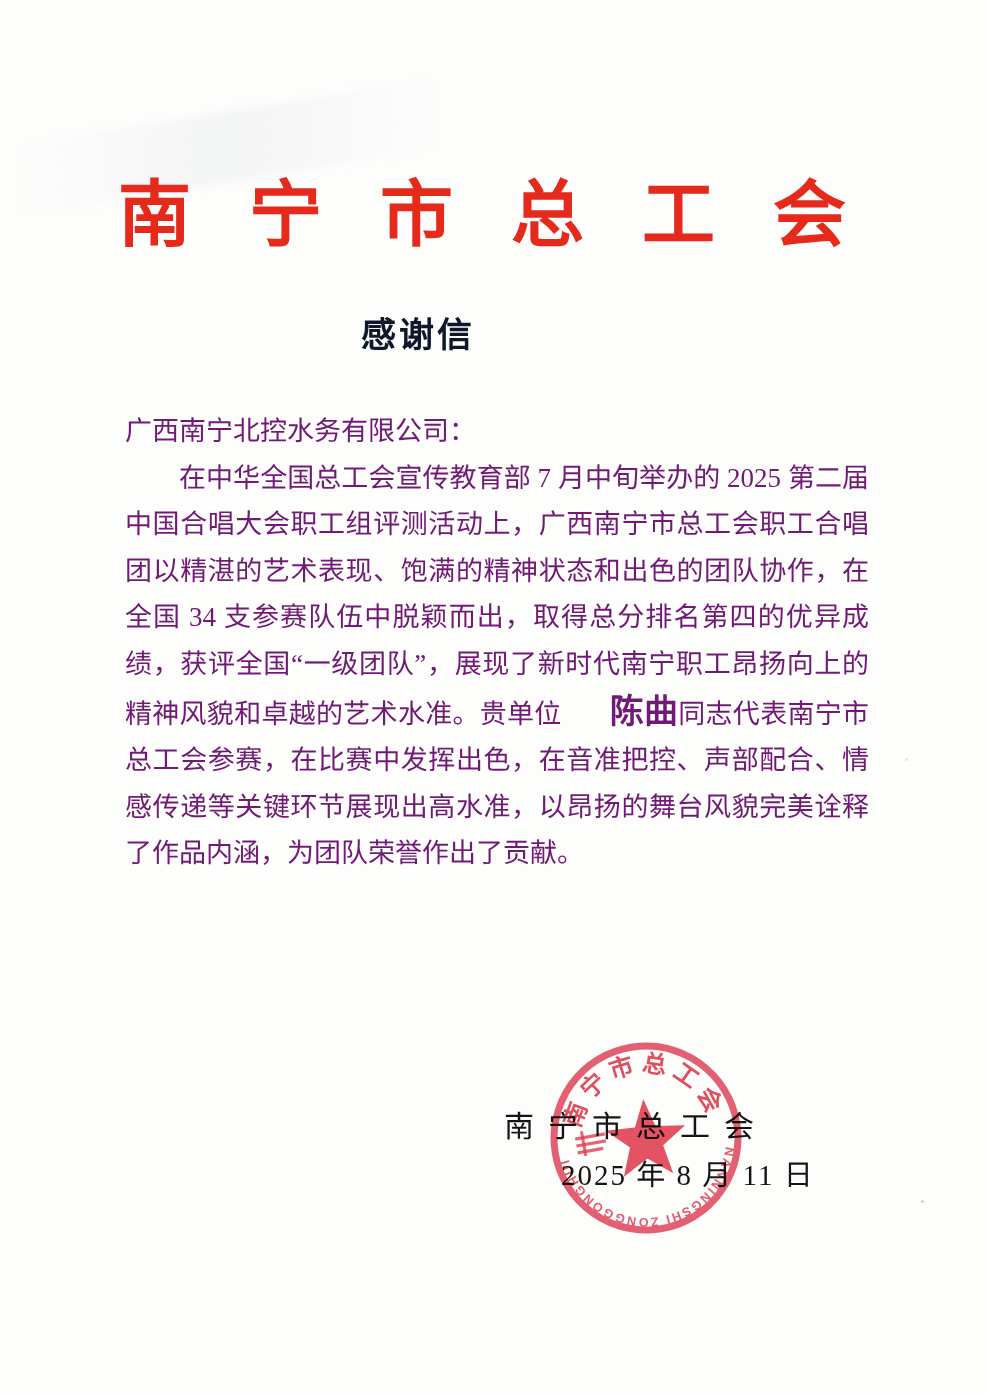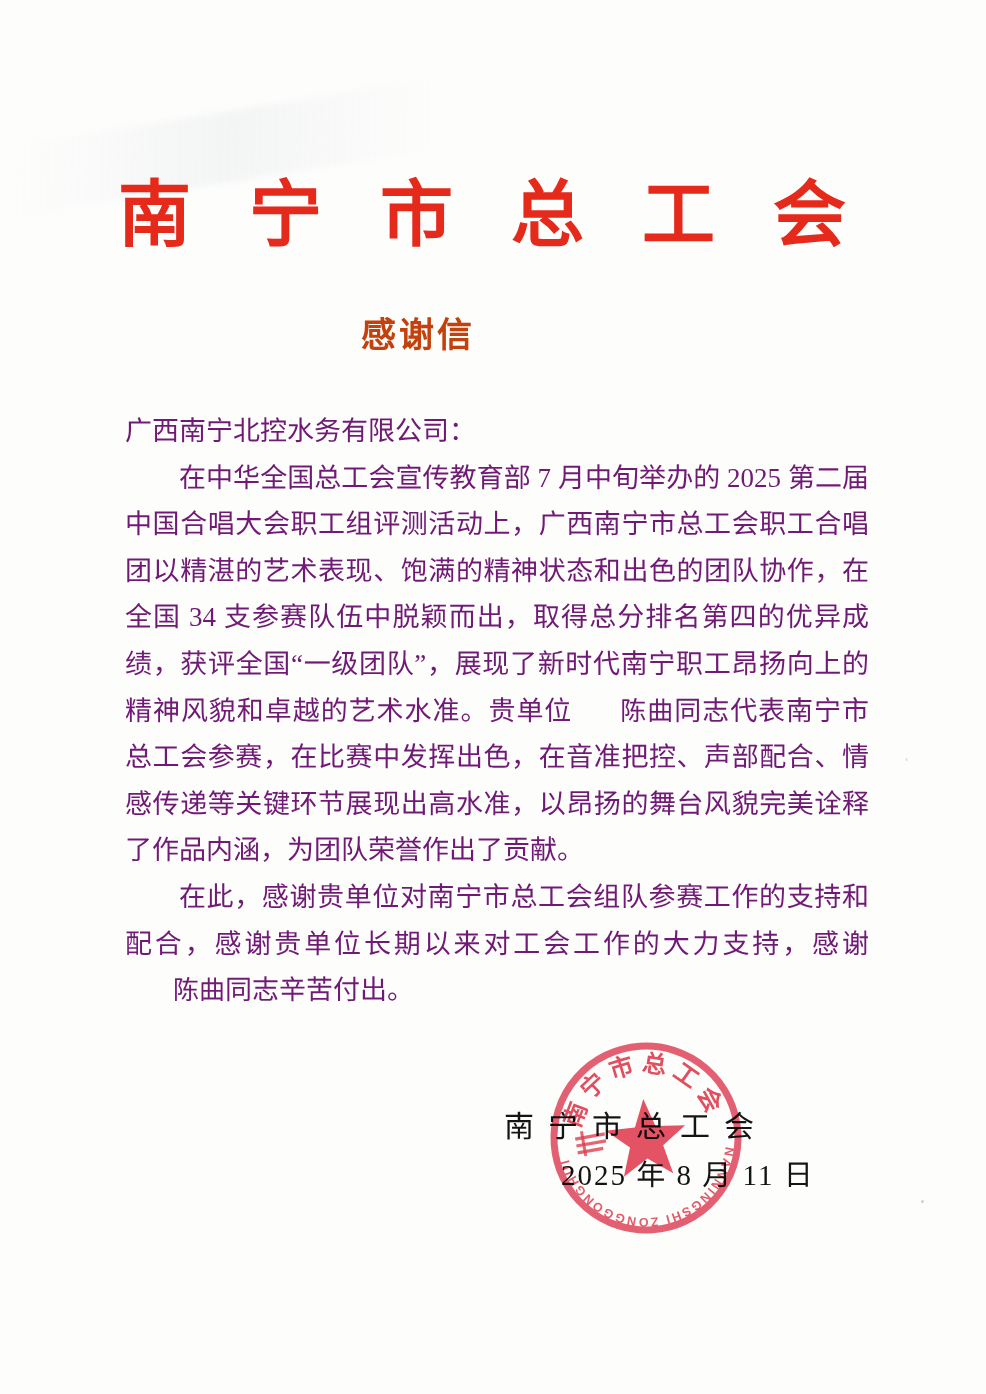--- a/index.html
+++ b/index.html
@@ -45,39 +45,39 @@
   }
 
   .letter-title {
     position: absolute;
     left: 0; top: 306px;
     width: 836px;
     text-align: center;
     font-size: 35px;
     font-weight: 600;
     letter-spacing: 3px;
-    color: #c2410c;
+    color: #0f172a;
   }
 
   .letter-body {
     position: absolute;
     left: 125px; top: 408px;
     width: 744px;
     font-size: 27px;
     line-height: 46.6px;
     color: #701a75;
     text-align: justify;
     text-justify: inter-ideograph;
   }
   .letter-body p { margin: 0; }
   .letter-body p.indent { text-indent: 2em; }
   .letter-body .bold-name {
-    font-weight: 400;
+    font-weight: 700;
     font-family: "Liberation Sans", "DejaVu Sans", sans-serif;
-    font-size: 26px;
+    font-size: 34px;
     margin-left: 48px;
   }
 
   .sig-org {
     position: absolute;
     left: 504px; top: 1102px;
     font-size: 30px;
     color: #141414;
     letter-spacing: 14px;
     white-space: nowrap;
@@ -133,21 +133,20 @@
   <div class="scan-speck" style="left:921px; top:1200px;"></div>
   <div class="scan-speck" style="left:905px; top:758px; opacity:.5;"></div>
 
   <div class="org-header">南宁市总工会</div>
 
   <div class="letter-title">感谢信</div>
 
   <div class="letter-body">
     <p>广西南宁北控水务有限公司：</p>
     <p class="indent"><span>在中华全国总工会宣传教育部 7 月中旬举办的 2025 第二届中国合唱大会职工组评测活动上，广西南宁市总工会职工合唱团以精湛的艺术表现、饱满的精神状态和出色的团队协作，在全国 34 支参赛队伍中脱颖而出，取得总分排名第四的优异成绩，获评全国“一级团队”，展现了新时代南宁职工昂扬向上的精神风貌和卓越的艺术水准。贵单位</span><span class="bold-name">陈曲</span><span>同志代表南宁市总工会参赛，在比赛中发挥出色，在音准把控、声部配合、情感传递等关键环节展现出高水准，以昂扬的舞台风貌完美诠释了作品内涵，为团队荣誉作出了贡献。</span></p>
-    <p class="indent"><span>在此，感谢贵单位对南宁市总工会组队参赛工作的支持和配合，感谢贵单位长期以来对工会工作的大力支持，感谢</span><span class="bold-name">陈曲</span><span>同志辛苦付出。</span></p>
   </div>
 
   <div class="sig-org">南宁市总工会</div>
 
   <div class="sig-date">2025 年 8 月 11 日</div>
 
   <svg class="stamp" viewBox="0 0 220 220" xmlns="http://www.w3.org/2000/svg">
     <defs>
       <path id="arcTop" d="M 44 110 A 66 66 0 0 1 176 110" fill="none"></path>
       <path id="arcBottom" d="M 190 110 A 80 80 0 0 1 30 110" fill="none"></path>

